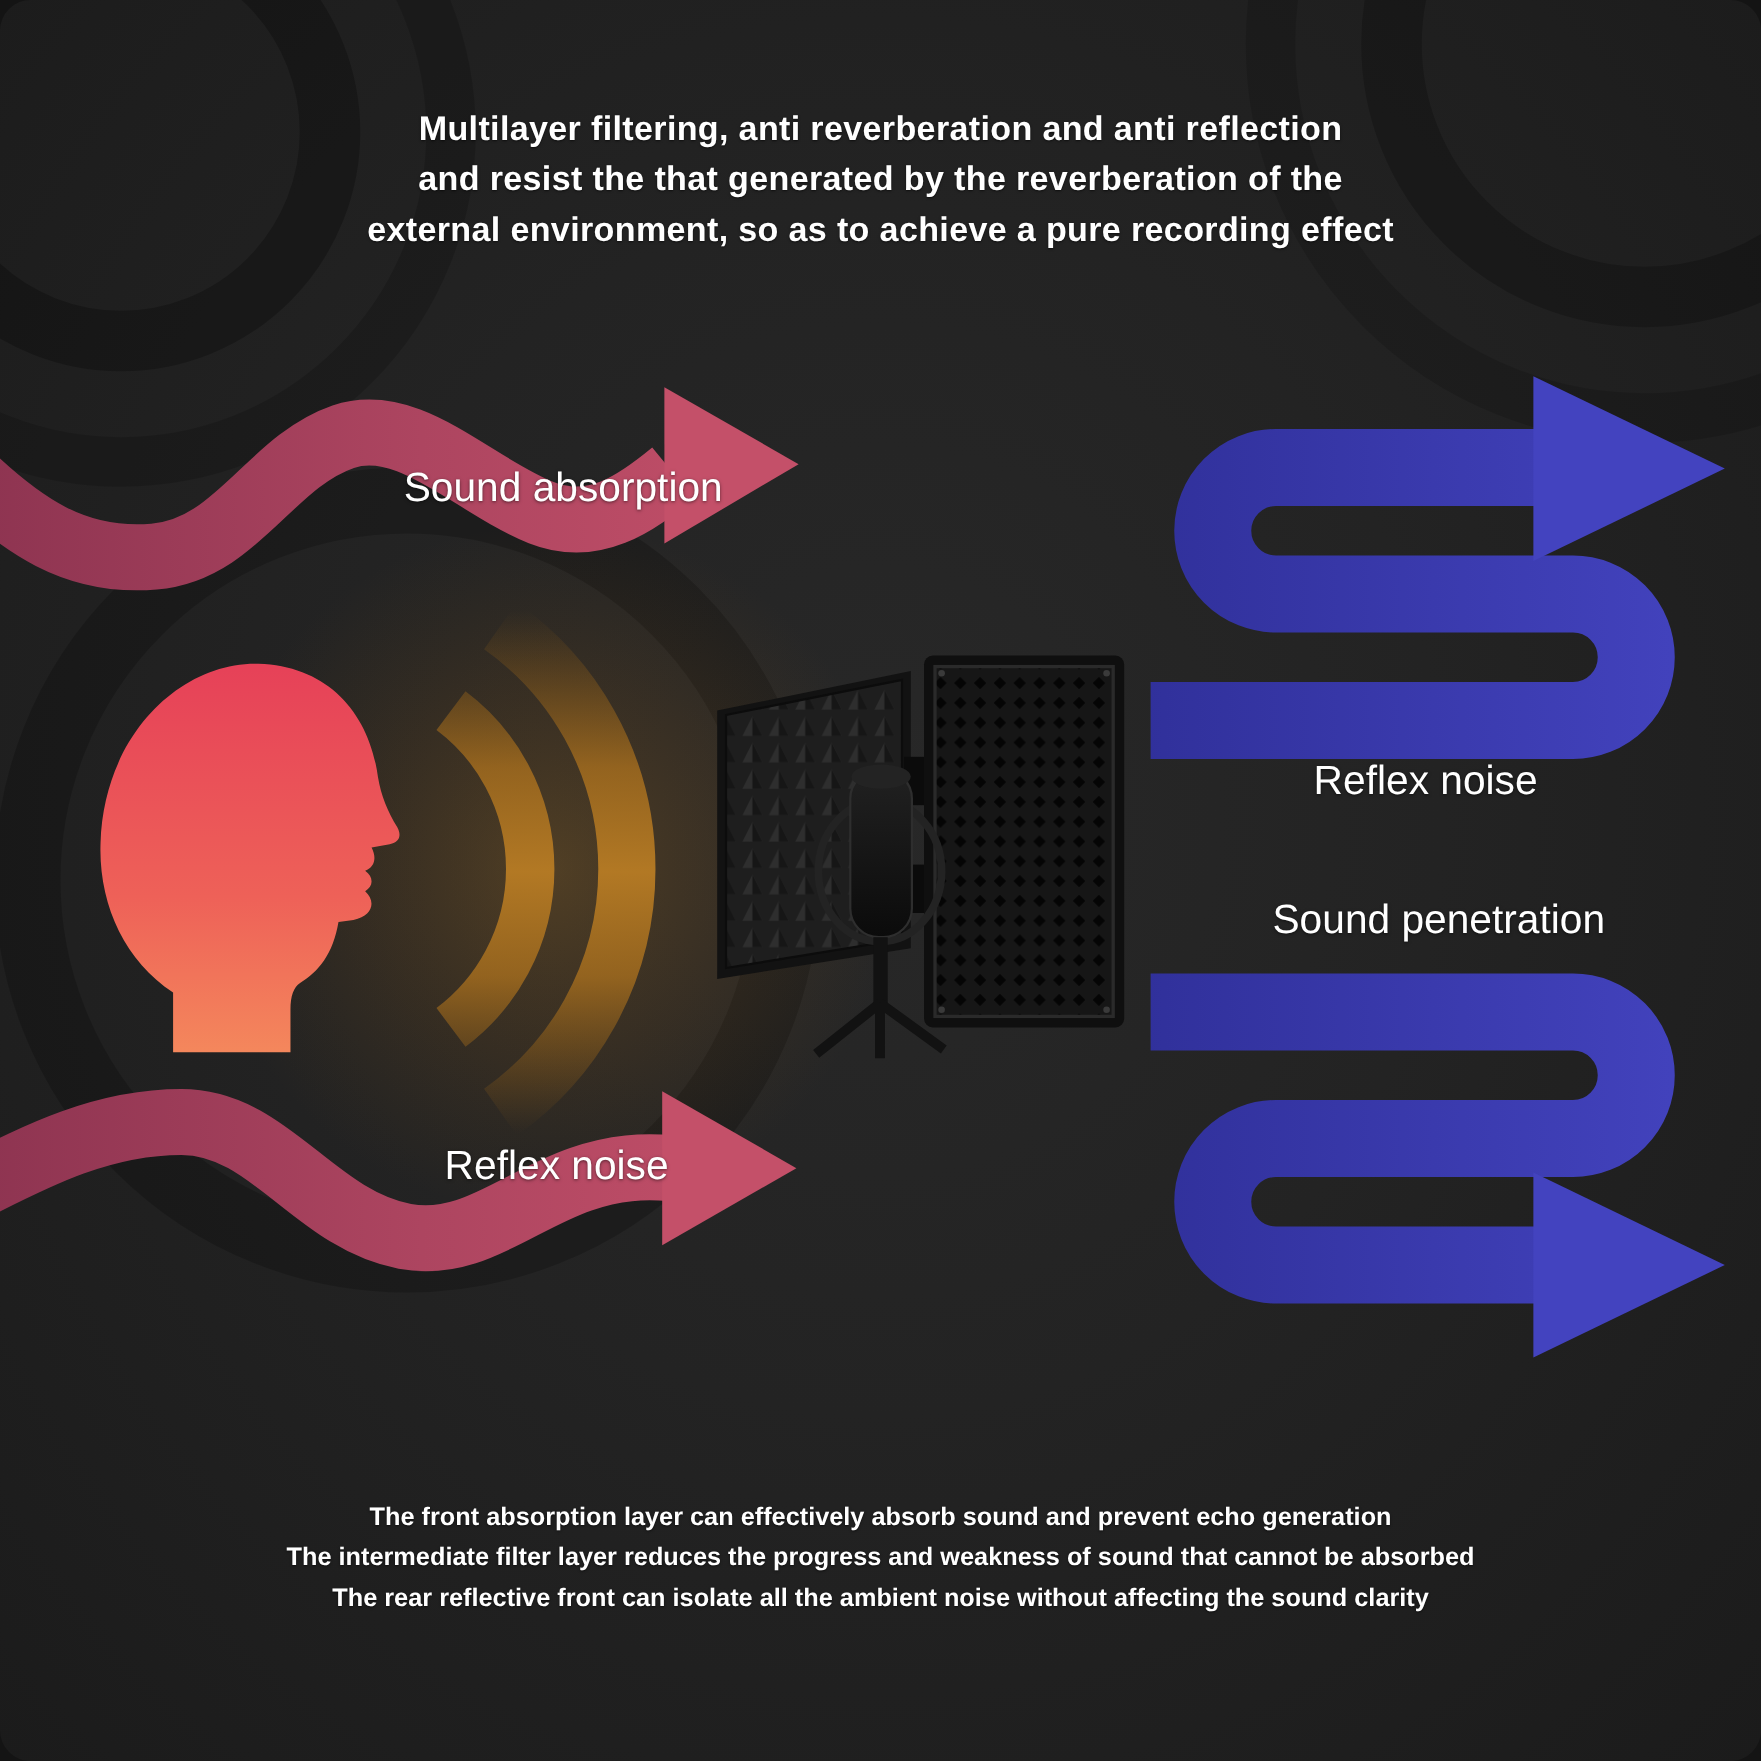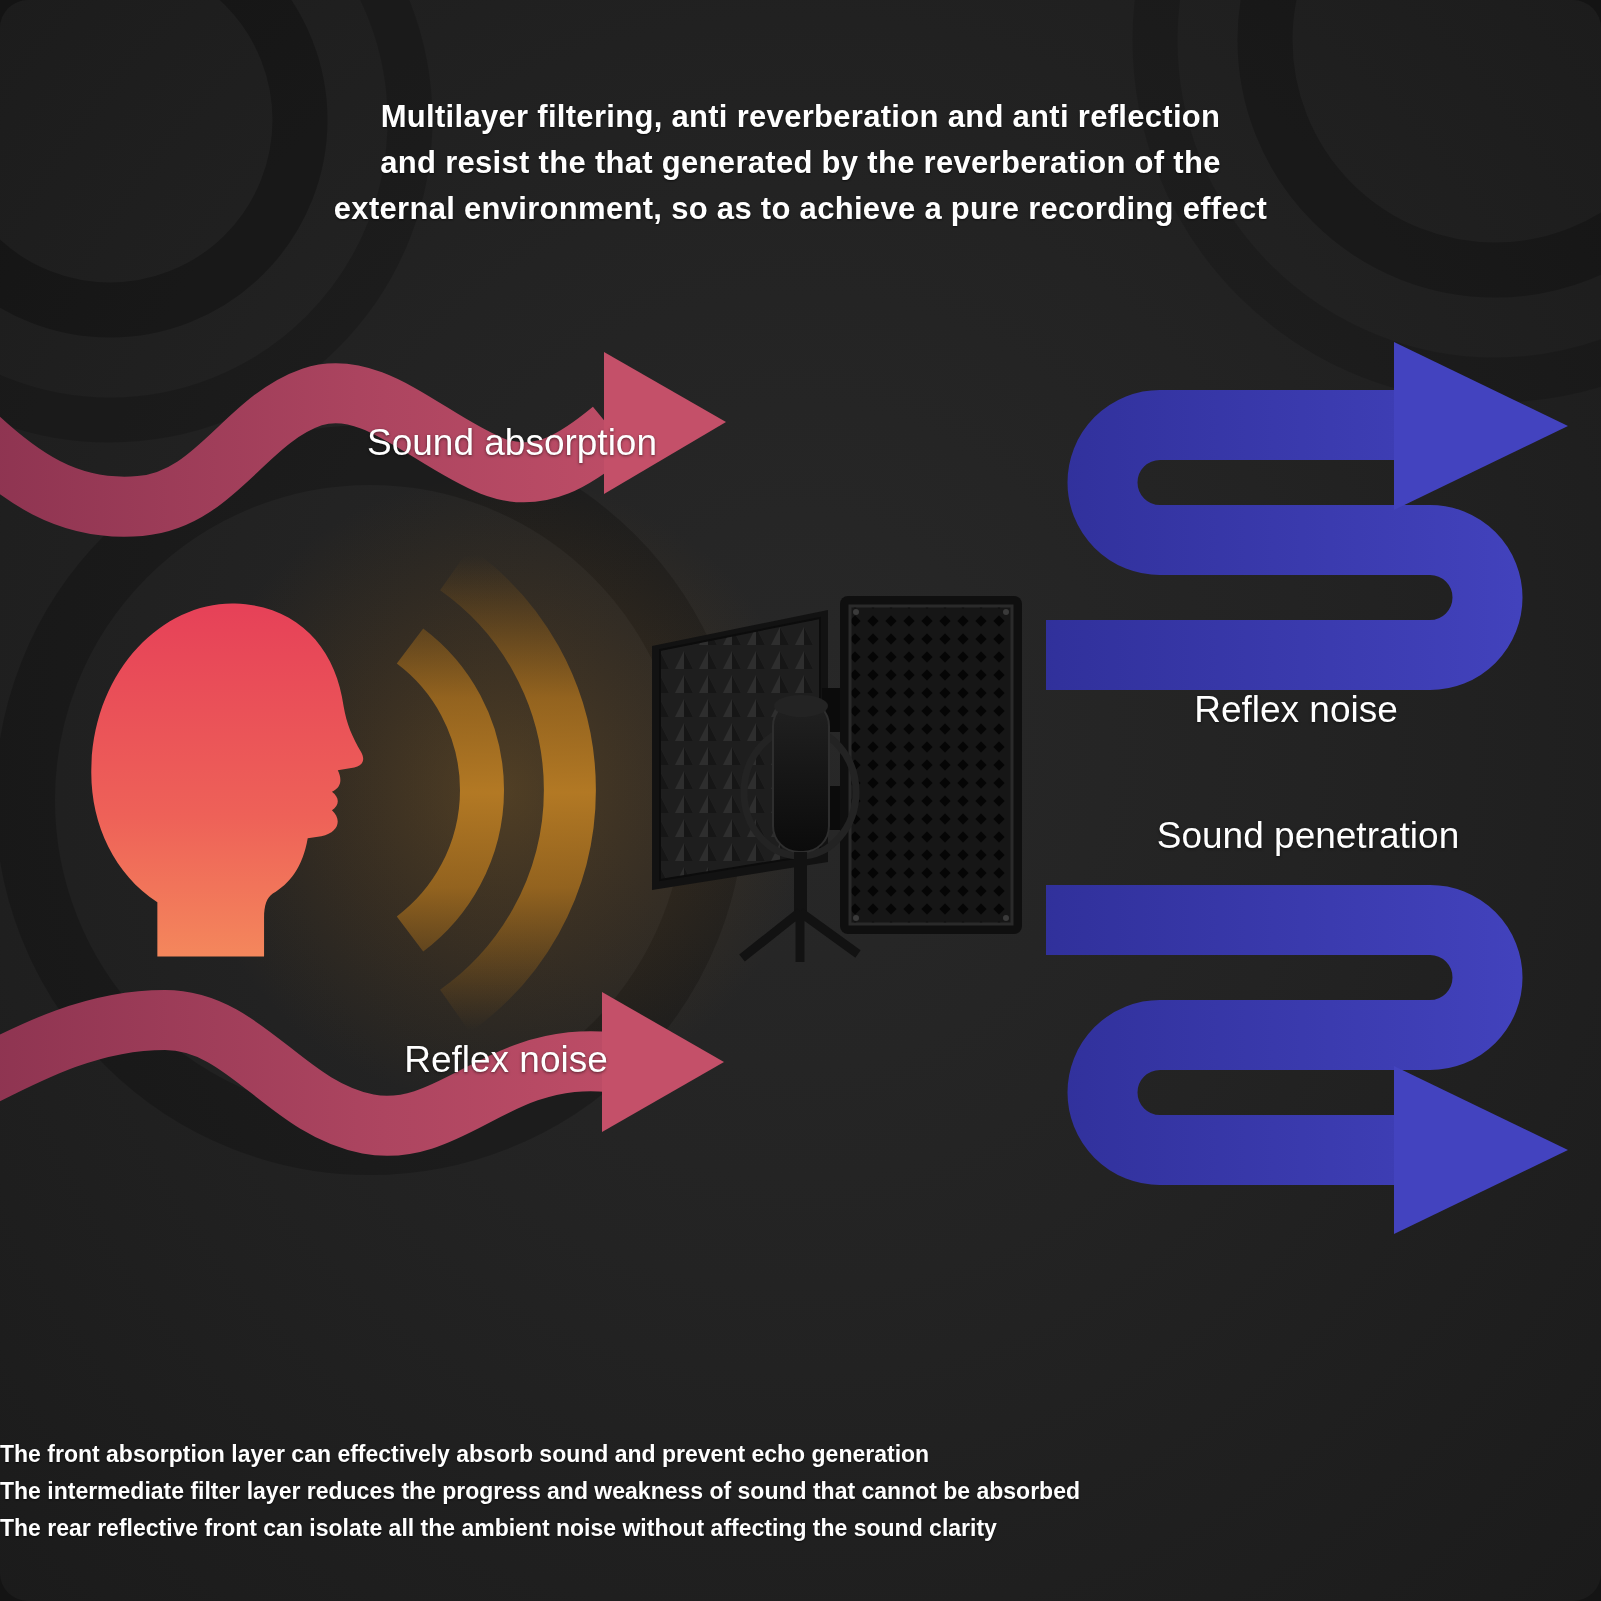--- a/index.html
+++ b/index.html
@@ -19,22 +19,22 @@
     top: 94px; left: 0; width: 100%;
     text-align: center;
     font-weight: bold;
     font-size: 31px;
     line-height: 46px;
     letter-spacing: 0.3px;
     text-shadow: 0 1px 2px rgba(0,0,0,0.6);
   }
   .footer {
     position: absolute;
-    top: 1436px; left: 0; width: 100%;
-    text-align: left;
+    top: 1360px; left: 0; width: 100%;
+    text-align: center;
     font-weight: bold;
     font-size: 23px;
     line-height: 37px;
     text-shadow: 0 1px 2px rgba(0,0,0,0.6);
   }
   .label {
     position: absolute;
     transform: translate(-50%, -50%);
     font-weight: normal;
     font-size: 37px;

